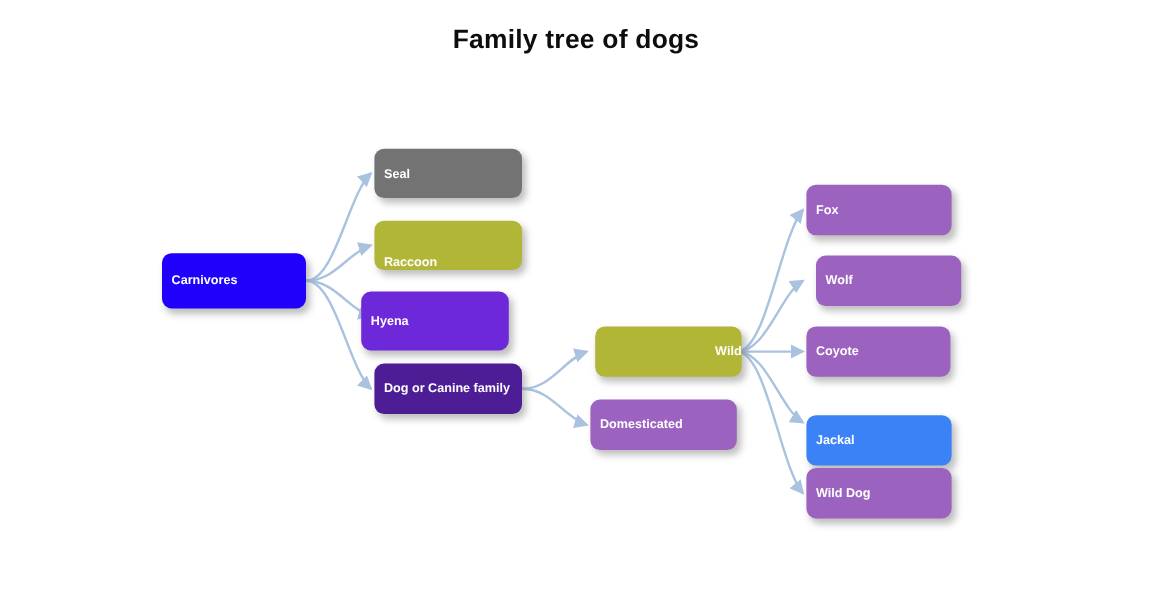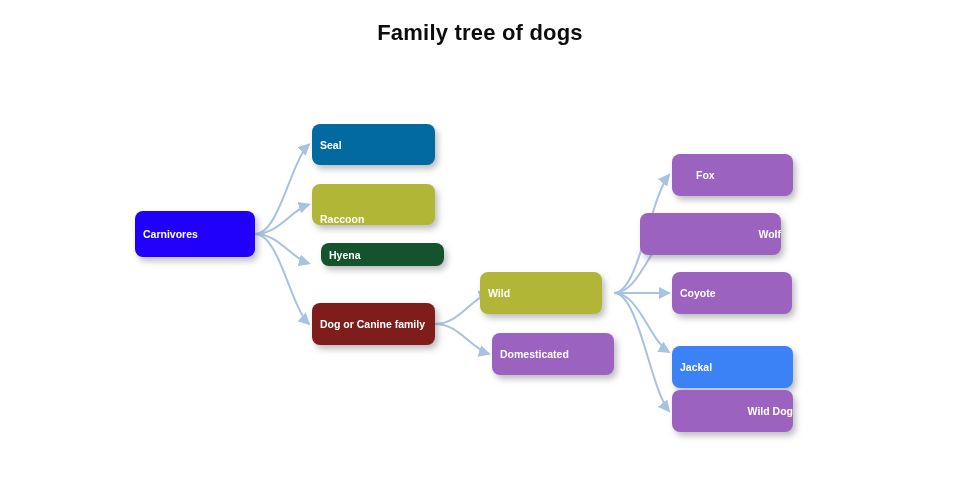--- a/index.html
+++ b/index.html
@@ -69,47 +69,47 @@
       <path d="M 614 293 C 638.75 293, 649.75 198.6, 669 175" fill="none" stroke="#a9c2e0" stroke-width="2" marker-end="url(#arrow)"></path>
       <path d="M 614 293 C 638.75 293, 649.75 245.8, 669 234" fill="none" stroke="#a9c2e0" stroke-width="2" marker-end="url(#arrow)"></path>
       <path d="M 614 293 C 638.75 293, 649.75 293, 669 293" fill="none" stroke="#a9c2e0" stroke-width="2" marker-end="url(#arrow)"></path>
       <path d="M 614 293 C 638.75 293, 649.75 340.2, 669 352" fill="none" stroke="#a9c2e0" stroke-width="2" marker-end="url(#arrow)"></path>
       <path d="M 614 293 C 638.75 293, 649.75 387.4, 669 411" fill="none" stroke="#a9c2e0" stroke-width="2" marker-end="url(#arrow)"></path>
     </svg>
   <div id="nodes">
       <div class="node" style="left: 135px; top: 211px; width: 120px; height: 46px; background: rgb(32, 0, 250);">
         <span style="color: rgb(255, 255, 255); text-align: center;">Carnivores</span>
       </div>
-      <div class="node" style="left: 312px; top: 124px; width: 123px; height: 41px; background: #0369a1;">
+      <div class="node" style="left: 312px; top: 124px; width: 123px; height: 41px; background: #737373;">
         <span style="color: rgb(255, 255, 255);">Seal</span>
       </div>
       <div class="node" style="left: 312px; top: 184px; width: 123px; height: 41px; background: rgb(178, 182, 54);">
         <span style="color: rgb(255, 255, 255); margin-top: 28px;">Raccoon</span>
       </div>
-      <div class="node" style="left: 321px; top: 243px; width: 123px; height: 23px; background: #14532d;">
+      <div class="node" style="left: 301px; top: 243px; width: 123px; height: 49px; background: #6d28d9;">
         <span style="color: rgb(255, 255, 255);">Hyena</span>
       </div>
-      <div class="node" style="left: 312px; top: 303px; width: 123px; height: 42px; background: #7f1d1d;">
+      <div class="node" style="left: 312px; top: 303px; width: 123px; height: 42px; background: #4c1d95;">
         <span style="color: rgb(255, 255, 255);">Dog or Canine family</span>
       </div>
-      <div class="node" style="left: 480px; top: 272px; width: 122px; height: 42px; background: rgb(178, 182, 54);">
+      <div class="node" style="left: 496px; top: 272px; width: 122px; height: 42px; background: rgb(178, 182, 54); justify-content: flex-end;">
         <span style="color: rgb(255, 255, 255);">Wild</span>
       </div>
       <div class="node" style="left: 492px; top: 333px; width: 122px; height: 42px; background: rgb(155, 99, 191);">
         <span style="color: rgb(255, 255, 255);">Domesticated</span>
       </div>
-      <div class="node" style="left: 672px; top: 154px; width: 121px; height: 42px; background: rgb(155, 99, 191); padding-left: 16px;">
+      <div class="node" style="left: 672px; top: 154px; width: 121px; height: 42px; background: rgb(155, 99, 191);">
         <span style="color: rgb(255, 255, 255);">Fox</span>
       </div>
-      <div class="node" style="left: 640px; top: 213px; width: 141px; height: 42px; background: rgb(155, 99, 191); justify-content: flex-end;">
+      <div class="node" style="left: 680px; top: 213px; width: 121px; height: 42px; background: rgb(155, 99, 191);">
         <span style="color: rgb(255, 255, 255);">Wolf</span>
       </div>
       <div class="node" style="left: 672px; top: 272px; width: 120px; height: 42px; background: rgb(155, 99, 191);">
         <span style="color: rgb(255, 255, 255);">Coyote</span>
       </div>
       <div class="node" style="left: 672px; top: 346px; width: 121px; height: 42px; background: #3b82f6;">
         <span style="color: rgb(255, 255, 255);">Jackal</span>
       </div>
-      <div class="node" style="left: 672px; top: 390px; width: 121px; height: 42px; background: rgb(155, 99, 191); justify-content: flex-end;">
+      <div class="node" style="left: 672px; top: 390px; width: 121px; height: 42px; background: rgb(155, 99, 191);">
         <span style="color: rgb(255, 255, 255);">Wild Dog</span>
       </div>
     </div>
 </div>
 
 </body></html>

